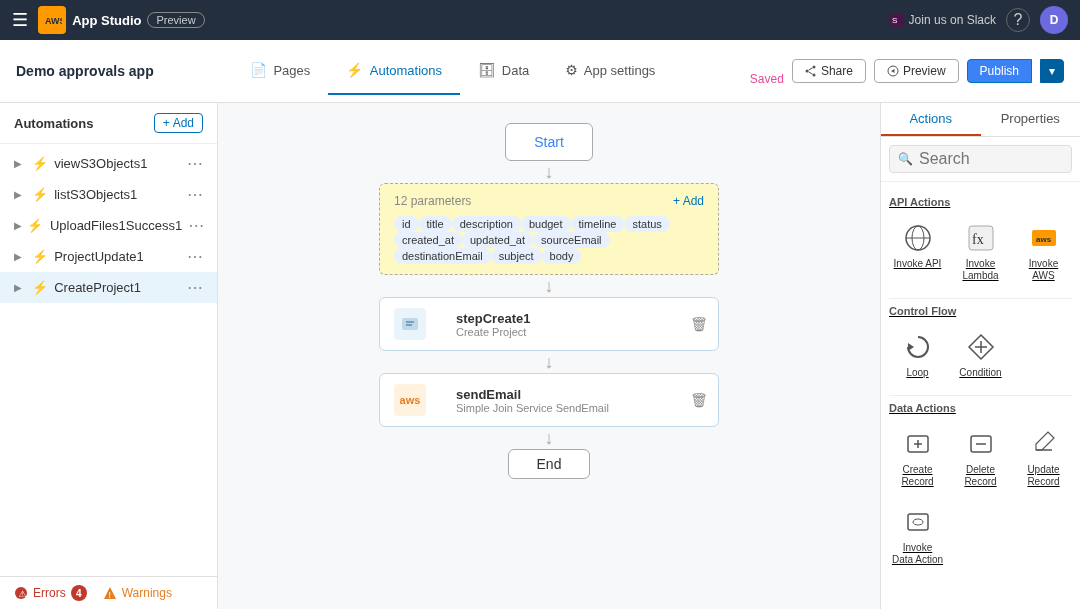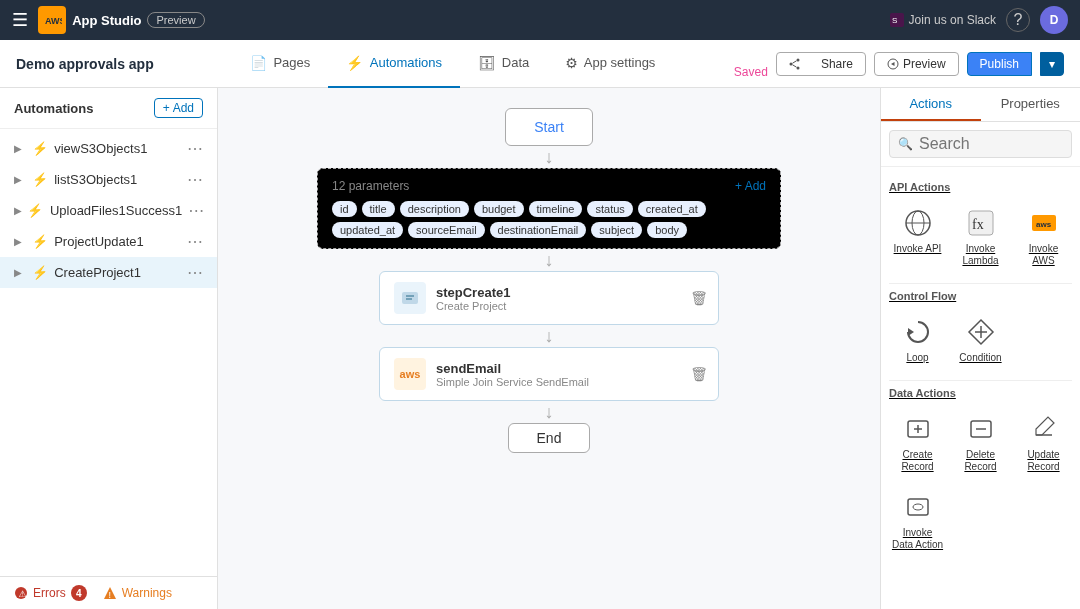--- a/index.html
+++ b/index.html
@@ -11,29 +11,29 @@
     .nav-logo { display: flex; align-items: center; gap: 6px; }
     .nav-logo-box { background: #ff9900; width: 28px; height: 28px; border-radius: 4px; display: flex; align-items: center; justify-content: center; color: #232f3e; font-weight: bold; font-size: 10px; }
     .nav-logo-text { color: #fff; font-size: 13px; font-weight: 600; }
     .nav-preview-badge { background: transparent; border: 1px solid #888; color: #ccc; font-size: 11px; padding: 1px 8px; border-radius: 10px; }
     .nav-spacer { flex: 1; }
     .nav-slack { color: #ccc; font-size: 12px; display: flex; align-items: center; gap: 5px; cursor: pointer; }
     .nav-help { color: #ccc; font-size: 16px; cursor: pointer; width: 24px; height: 24px; border: 1px solid #666; border-radius: 50%; display: flex; align-items: center; justify-content: center; }
     .nav-avatar { width: 28px; height: 28px; border-radius: 50%; background: #6b6bdf; color: #fff; font-size: 12px; font-weight: bold; display: flex; align-items: center; justify-content: center; cursor: pointer; }
 
     
-    .app-header { background: #fff; height: 48px; display: flex; align-items: center; padding: 4px 16px; border-bottom: 1px solid #e0e0e0; flex-shrink: 0; }
+    .app-header { background: #fff; height: 63px; display: flex; align-items: center; padding: 4px 16px; border-bottom: 1px solid #e0e0e0; flex-shrink: 0; }
     .app-title { font-size: 14px; font-weight: 600; color: #232f3e; flex: 0 0 auto; margin-right: 16px; min-width: 200px; }
     .header-tabs { display: flex; align-items: center; gap: 0; flex: 1; }
     .header-tab { padding: 0 18px; height: 48px; display: flex; align-items: center; gap: 6px; font-size: 13px; color: #555; cursor: pointer; border-bottom: 2px solid transparent; }
     .header-tab.active { color: #0073bb; border-bottom: 2px solid #0073bb; }
     .header-tab-icon { font-size: 14px; }
     .header-actions { display: flex; align-items: center; gap: 8px; margin-left: auto; }
     .saved-text { color: #ec4899; font-size: 12px; margin-top: 16px; }
-    .btn-share { background: #fff; border: 1px solid #aaa; color: #333; padding: 4px 12px; border-radius: 4px; cursor: pointer; font-size: 12px; display: flex; align-items: center; gap: 20px; }
+    .btn-share { background: #fff; border: 1px solid #aaa; color: #333; padding: 4px 12px; border-radius: 4px; cursor: pointer; font-size: 12px; display: flex; align-items: center; gap: 4px; }
     .btn-preview { background: #fff; border: 1px solid #aaa; color: #333; padding: 4px 12px; border-radius: 4px; cursor: pointer; font-size: 12px; display: flex; align-items: center; gap: 4px; }
     .btn-publish { background: #3b82f6; border: 1px solid #0073bb; color: #fff; padding: 4px 12px; border-radius: 4px 0 0 4px; cursor: pointer; font-size: 12px; }
     .btn-publish-arrow { background: #005f9e; border: 1px solid #005f9e; color: #fff; padding: 4px 8px; border-radius: 0 4px 4px 0; cursor: pointer; font-size: 12px; }
 
     
     .main-area { display: flex; flex: 1; overflow: hidden; }
 
     
     .sidebar { width: 218px; background: #fff; border-right: 1px solid #e0e0e0; display: flex; flex-direction: column; flex-shrink: 0; }
     .sidebar-header { display: flex; align-items: center; justify-content: space-between; padding: 10px 14px; border-bottom: 1px solid #eee; }
@@ -49,30 +49,30 @@
     .sidebar-footer { border-top: 1px solid #e0e0e0; padding: 8px 14px; display: flex; align-items: center; gap: 16px; }
     .footer-errors { display: flex; align-items: center; gap: 5px; color: #c0392b; font-size: 12px; cursor: pointer; }
     .footer-errors-badge { background: #c0392b; color: #fff; border-radius: 50%; width: 16px; height: 16px; display: flex; align-items: center; justify-content: center; font-size: 10px; font-weight: bold; }
     .footer-warnings { display: flex; align-items: center; gap: 5px; color: #e67e22; font-size: 12px; cursor: pointer; }
 
     
     .canvas { flex: 1; background: #f7f8fa; overflow: auto; display: flex; justify-content: center; padding: 20px; position: relative; }
     .canvas-inner { display: flex; flex-direction: column; align-items: center; gap: 0; min-width: 500px; }
     .flow-node-start { background: #fff; border: 1.5px solid #aaa; border-radius: 6px; padding: 10px 28px; font-size: 14px; color: #3b82f6; cursor: pointer; }
     .flow-arrow { color: #aaa; font-size: 18px; line-height: 1; text-align: center; margin: 2px 0; }
-    .flow-params-box { border: 1.5px dashed #aaa; border-radius: 6px; padding: 10px 14px; background: #000000; width: 464px; }
+    .flow-params-box { border: 1.5px dashed #aaa; border-radius: 6px; padding: 10px 14px; background: #fef9c3; width: 340px; }
     .flow-params-header { display: flex; align-items: center; justify-content: space-between; margin-bottom: 8px; }
     .flow-params-count { font-size: 12px; color: #888; }
     .flow-params-add { font-size: 12px; color: #0073bb; cursor: pointer; display: flex; align-items: center; gap: 3px; }
-    .flow-params-tags { display: flex; flex-wrap: wrap; gap: 5px; }
+    .flow-params-tags { display: flex; flex-wrap: wrap; }
     .param-tag { background: #e8f0fe; color: #333; font-size: 11px; padding: 2px 8px; border-radius: 10px; }
     .flow-step-box { border: 1.5px solid #c0d8e8; border-radius: 6px; background: #fff; width: 340px; padding: 10px 14px; display: flex; align-items: center; gap: 10px; position: relative; }
     .flow-step-icon { width: 32px; height: 32px; border-radius: 4px; background: #eaf4fb; display: flex; align-items: center; justify-content: center; font-size: 14px; flex-shrink: 0; }
     .flow-step-icon.aws { background: #fff3e0; color: #e67e22; font-size: 11px; font-weight: bold; }
-    .flow-step-info { flex: 1; }
+    .flow-step-info { flex: 1; margin-left: 20px; }
     .flow-step-name { font-size: 13px; font-weight: 600; color: #333; }
     .flow-step-sub { font-size: 11px; color: #888; }
     .flow-step-delete { color: #888; font-size: 14px; cursor: pointer; position: absolute; right: 10px; top: 50%; transform: translateY(-50%); }
     .flow-node-end { background: #fff; border: 1.5px solid #aaa; border-radius: 6px; padding: 6px 28px; font-size: 14px; color: #333; cursor: pointer; }
 
     
     .right-panel { width: 200px; background: #fff; border-left: 1px solid #e0e0e0; display: flex; flex-direction: column; flex-shrink: 0; }
     .right-panel-tabs { display: flex; border-bottom: 1px solid #e0e0e0; }
     .right-tab { flex: 1; text-align: center; padding: 8px 0; font-size: 13px; cursor: pointer; color: #555; border-bottom: 2px solid transparent; }
     .right-tab.active { color: #0073bb; border-bottom: 2px solid #c2410c; font-weight: 500; }

